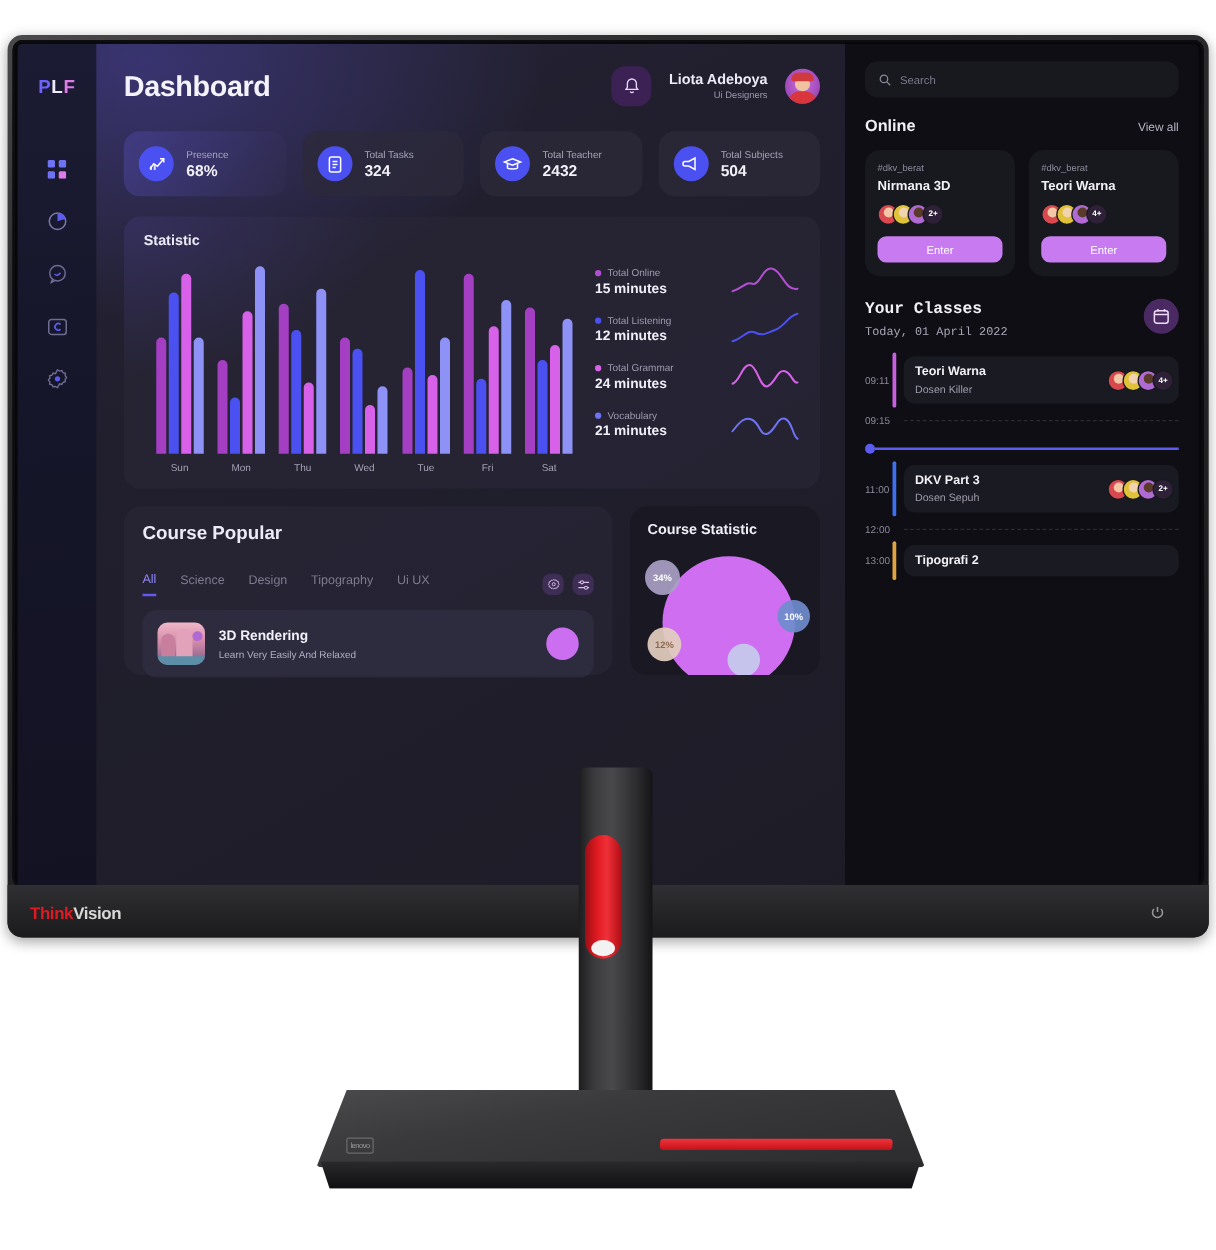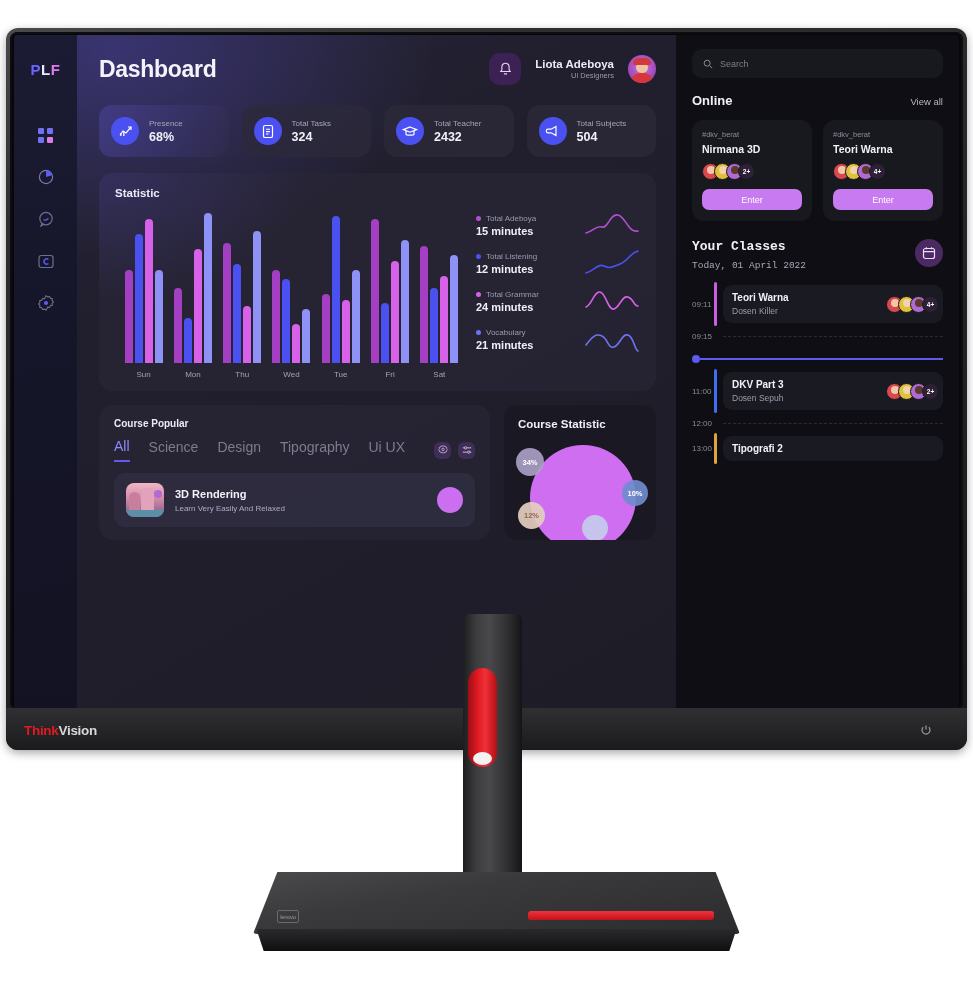--- a/index.html
+++ b/index.html
@@ -145,23 +145,23 @@
   .lg-row { display:flex; align-items:center; }
   .lg-txt { flex:1; }
   .lg-top { display:flex; align-items:center; gap:5px; }
   .lg-dot { width:5px; height:5px; border-radius:50%; }
   .lg-name { font-size:8px; color:#9d9ab0; }
   .lg-val { font-size:11px; font-weight:700; color:#f0eff7; margin-top:2px; }
   .spark { width:56px; height:30px; }
 
   .bottom-row { display:flex; gap:14px; }
   .course-popular { flex:1; min-width:0; border-radius:14px; background:rgba(40,38,54,.72); padding:13px 15px; height:135px; }
-  .cp-title { font-size:10px; font-weight:700; color:#eceaf6; margin-bottom:9px; }
+  .cp-title { font-size:15px; font-weight:700; color:#eceaf6; margin-bottom:23px; }
   .cp-tabs { display:flex; align-items:center; gap:19px; position:relative; }
-  .cp-tab { font-size:14px; color:#7e7b90; padding-bottom:6px; }
+  .cp-tab { font-size:10px; color:#7e7b90; padding-bottom:6px; }
   .cp-tab.active { color:#8f88ff; border-bottom:2px solid #6359f0; }
   .cp-actions { margin-left:auto; display:flex; gap:7px; }
   .cp-btn { width:17px; height:17px; border-radius:6px; background:#3e2d55; display:flex; align-items:center; justify-content:center; }
   .course-item {
     margin-top:11px; height:54px; border-radius:11px; background:rgba(52,49,70,.6);
     display:flex; align-items:center; padding:0 12px; gap:11px;
   }
   .ci-thumb { width:38px; height:34px; border-radius:8px; flex:0 0 38px; position:relative; overflow:hidden;
     background: linear-gradient(180deg,#f0b7c8 0%,#d48aa8 45%,#7a5c86 100%); }
   .ci-a{position:absolute;left:3px;top:9px;width:11px;height:20px;background:#c87f9d;border-radius:6px 6px 0 0;}
@@ -399,21 +399,21 @@
               <span>Tue</span>
               <span>Fri</span>
               <span>Sat</span>
             </div>
         </div>
         <div class="legend" id="legend">
             <div class="lg-row">
               <div class="lg-txt">
                 <div class="lg-top">
                   <span class="lg-dot" style="background:#b24fd0"></span>
-                  <span class="lg-name">Total Adeboya</span>
+                  <span class="lg-name">Total Online</span>
                 </div>
                 <div class="lg-val">15 minutes</div>
               </div>
               <svg class="spark" viewBox="0 0 56 28">
                 <path d="M2 22 C10 20,12 14,18 16 C24 18,26 2,34 4 C42 6,44 22,54 20" fill="none" stroke="#b24fd0" stroke-width="1.6" stroke-linecap="round"></path>
               </svg>
             </div>
             <div class="lg-row">
               <div class="lg-txt">
                 <div class="lg-top">

